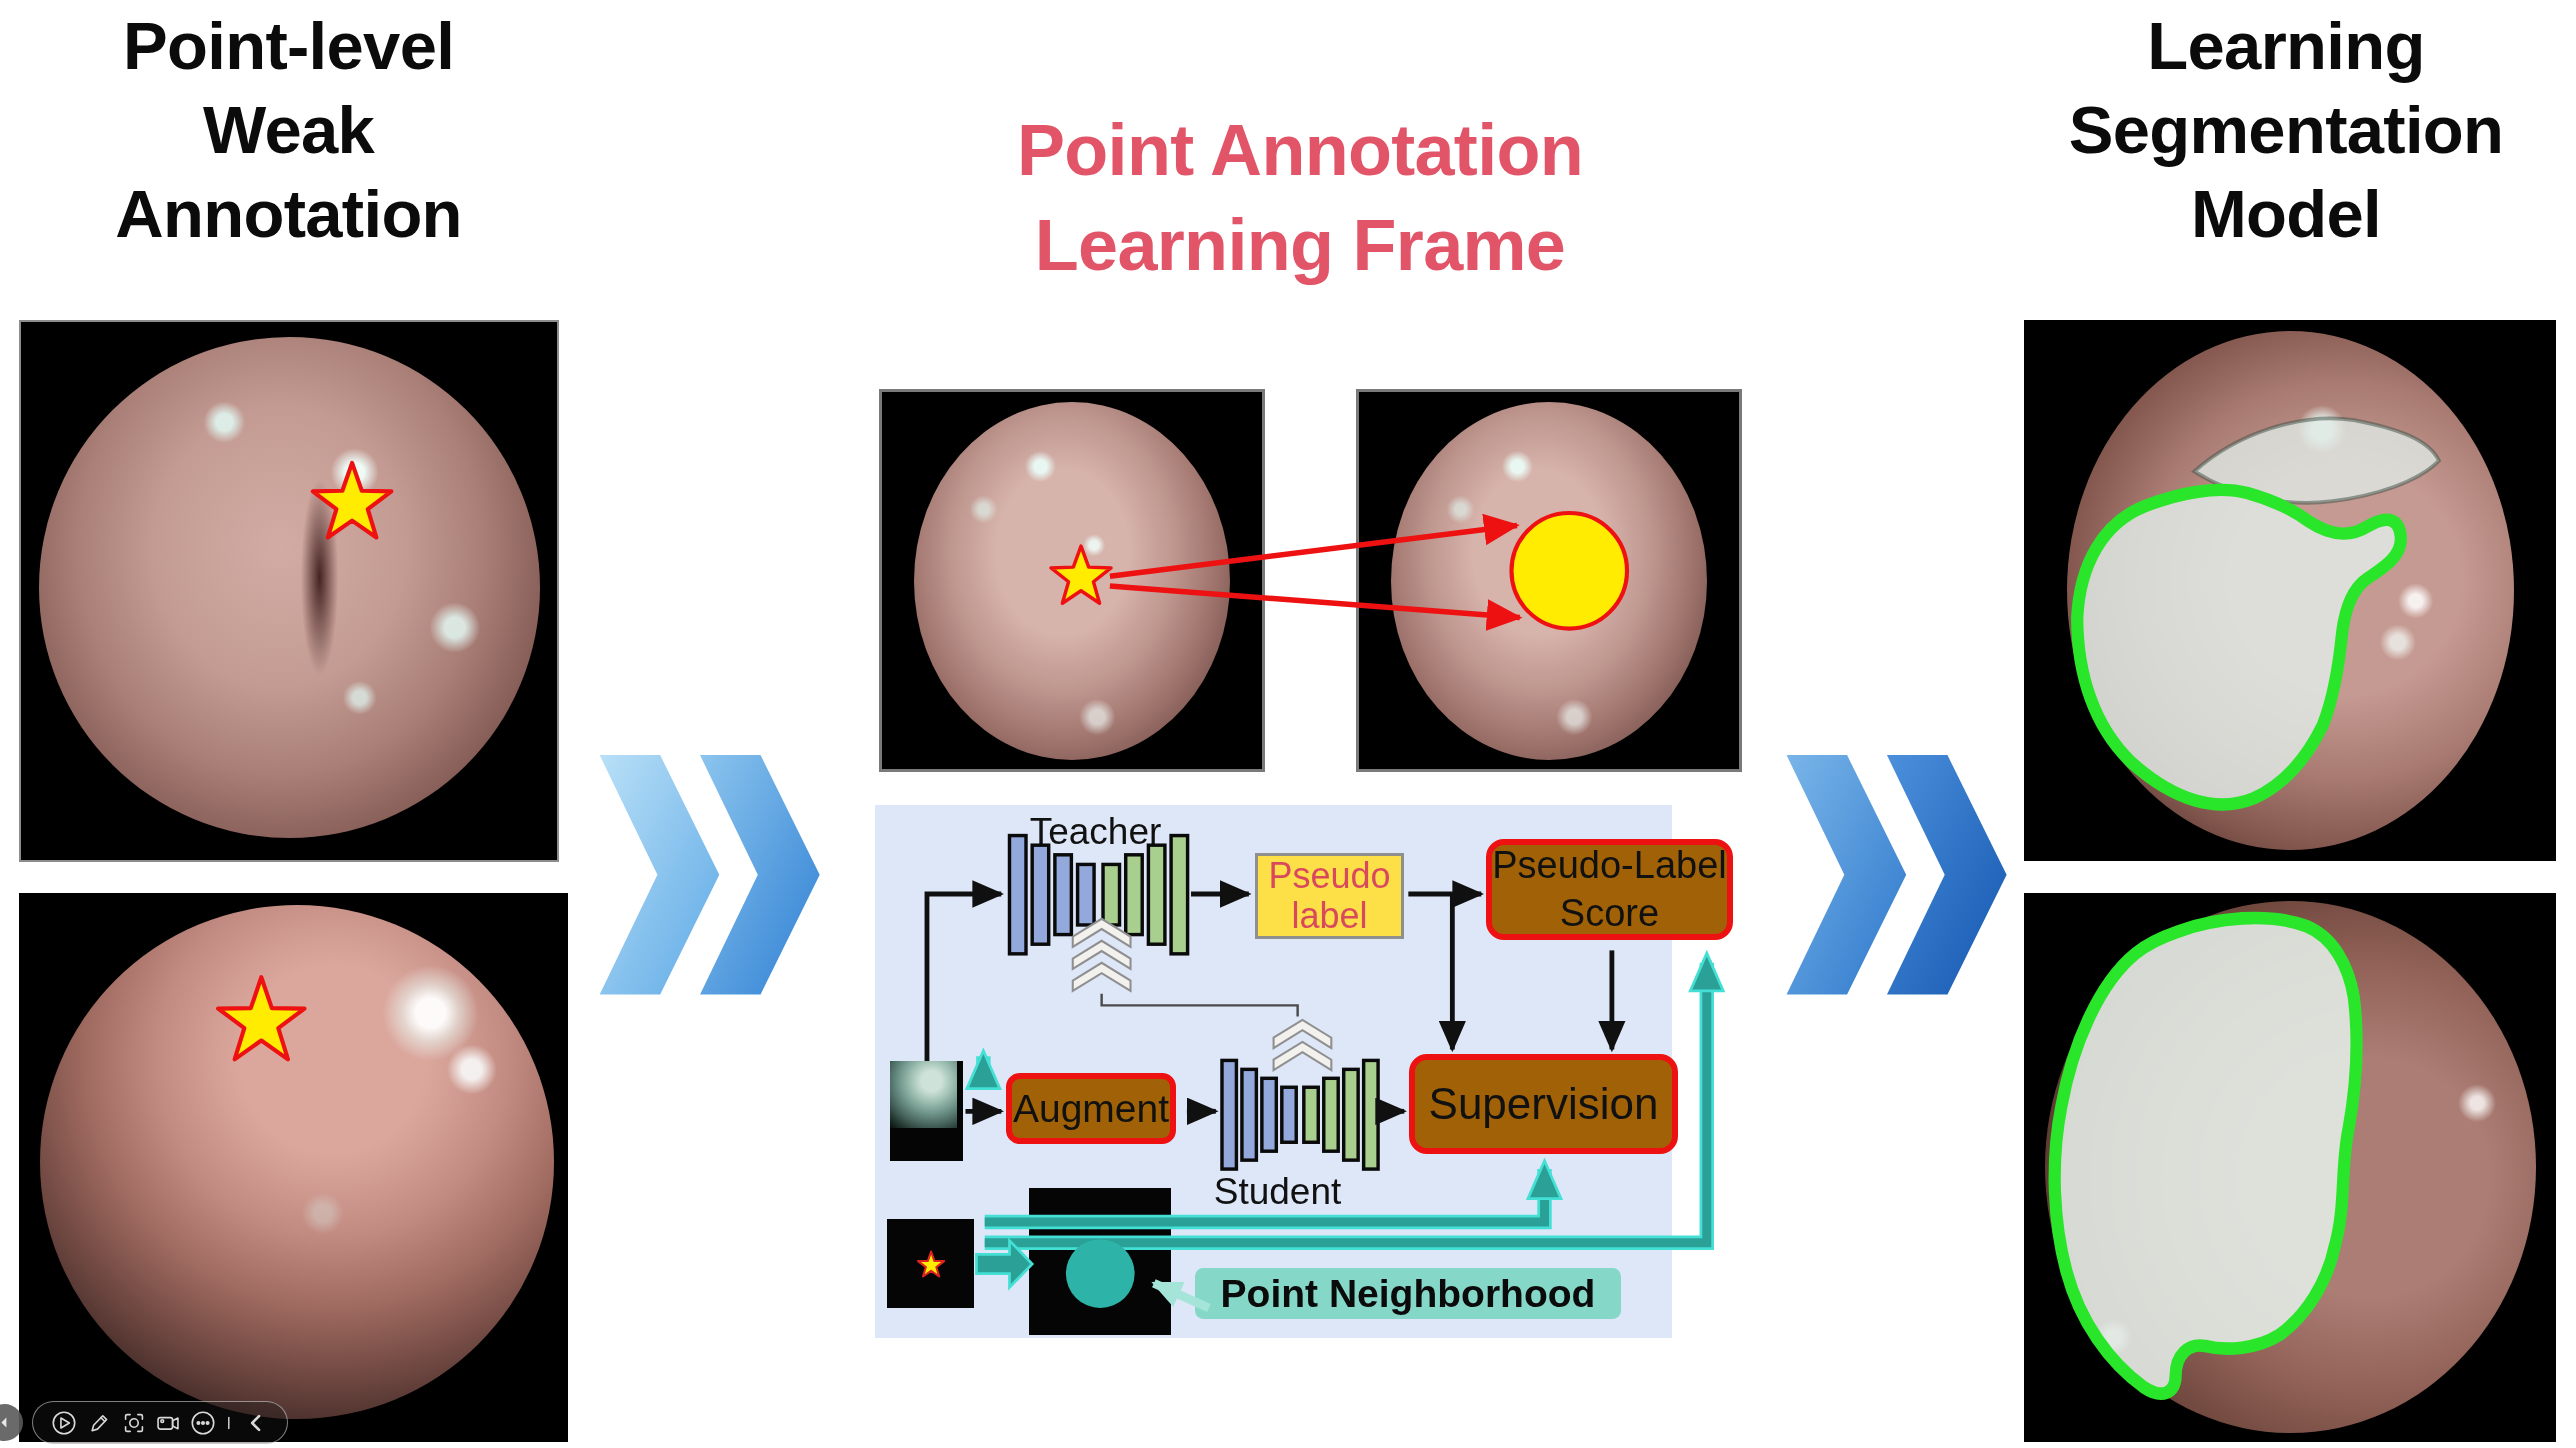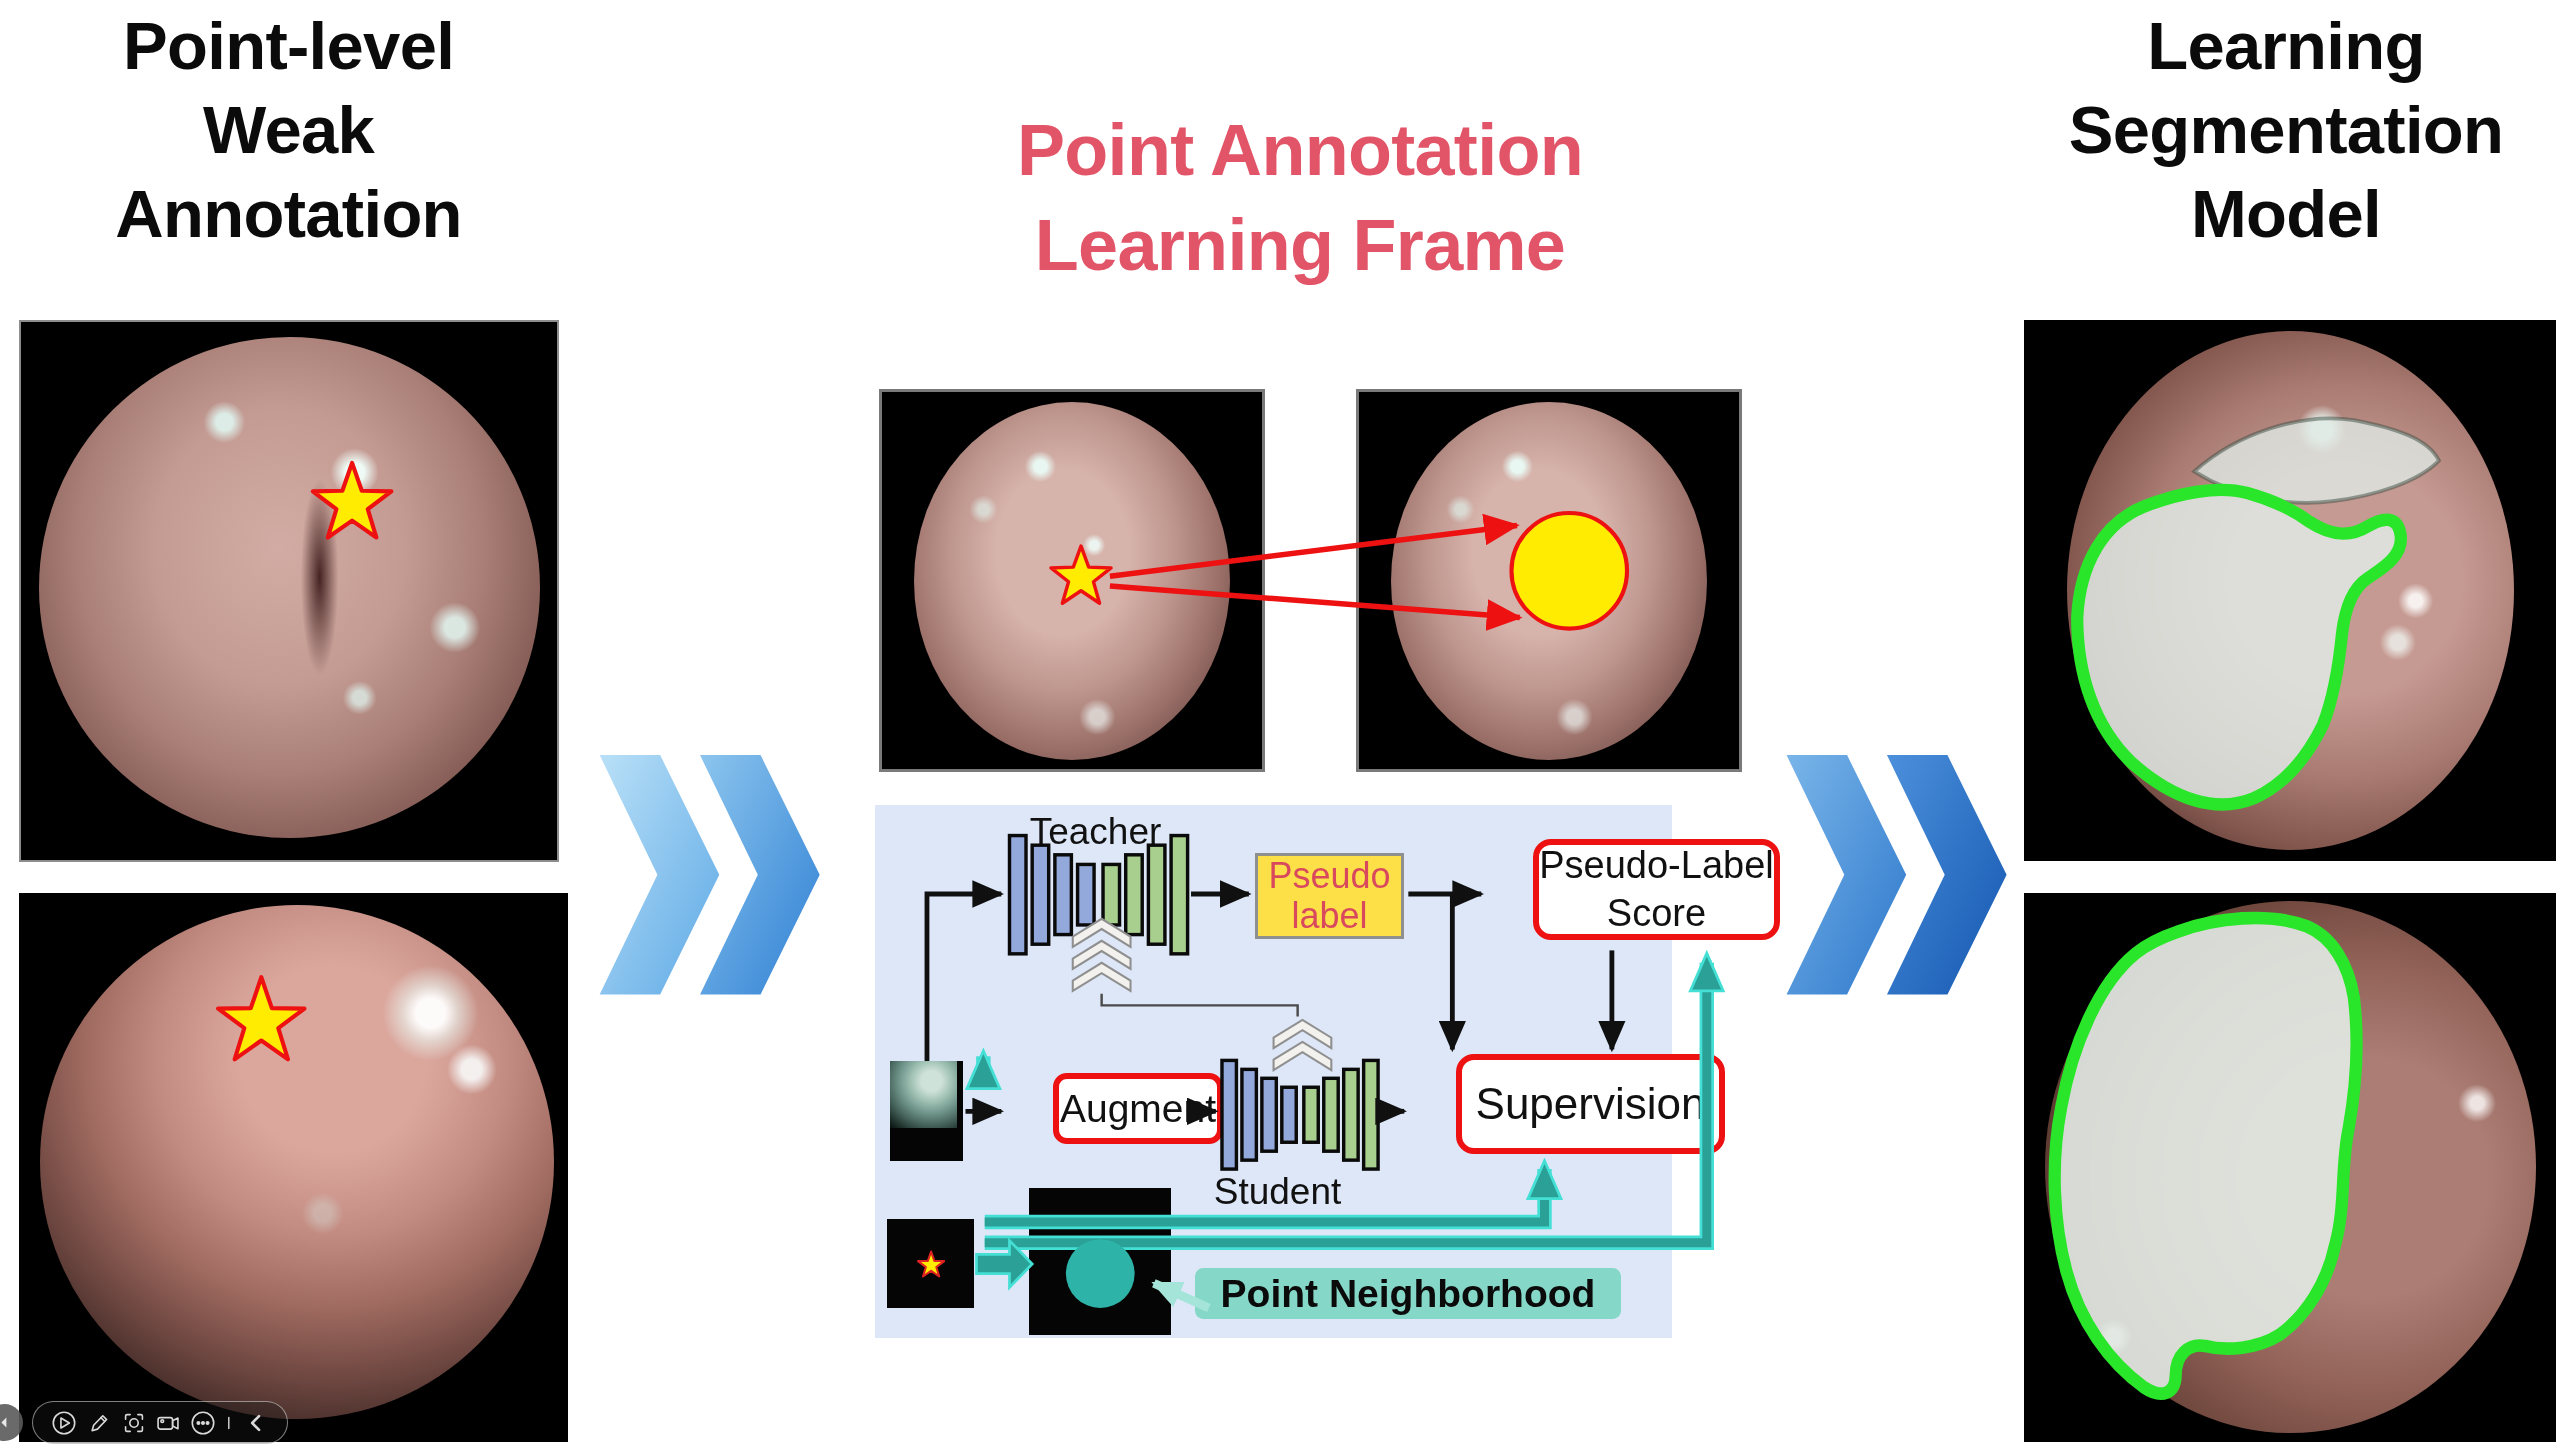--- a/index.html
+++ b/index.html
@@ -41,22 +41,22 @@
     radial-gradient(ellipse at 62% 48%, #c59a92 0 30%, #a87a71 52%, #84584f 70%, #55352e 85%, #221310 97%);}
   .disc.t-r2{background:
     radial-gradient(circle at 88% 38%, rgba(255,255,255,.8) 0 1.2%, rgba(255,255,255,0) 3.5%),
     radial-gradient(circle at 14% 82%, rgba(255,255,255,.7) 0 1.2%, rgba(255,255,255,0) 3%),
     radial-gradient(circle at 66% 52%, #ab7d74 0 28%, #926258 50%, #6b443a 72%, #3a221b 88%, #150b08 98%);}
   .disc.t-in{background:
     radial-gradient(circle at 62% 30%, #cfe2d9 0 16%, #9dbfb2 34%, #6f948a 52%, #47655d 70%, #22362f 86%, #0b1411 98%);}
   
   #flow-panel{position:absolute;left:875px;top:805px;width:797px;height:533px;background:#dde7f8;}
   .flow-label{position:absolute;color:#111;text-align:center;}
-  .rbox{position:absolute;background:#ffffff;border:6.2px solid #ee1111;border-radius:18px;
-    display:flex;align-items:center;justify-content:center;text-align:center;color:#111;margin-left:47px;}
+  .rbox{position:absolute;background:#a16207;border:6.2px solid #ee1111;border-radius:18px;
+    display:flex;align-items:center;justify-content:center;text-align:center;color:#111;}
   .gbox{position:absolute;background:#fde047;border:3.4px solid #8f8f8f;
     display:flex;flex-direction:column;align-items:center;justify-content:center;text-align:right;
     color:#d9495e;}
   .pn-pill{position:absolute;background:#85d8c8;border-radius:8.3px;color:#0b0b0b;font-weight:bold;
     display:flex;align-items:center;justify-content:center;}
   .blackbox{position:absolute;background:#050505;}
   
   .overlay{position:absolute;left:0;top:0;pointer-events:none;}
   
   #toolbar{position:absolute;left:32px;top:1401px;width:256px;height:43px;

